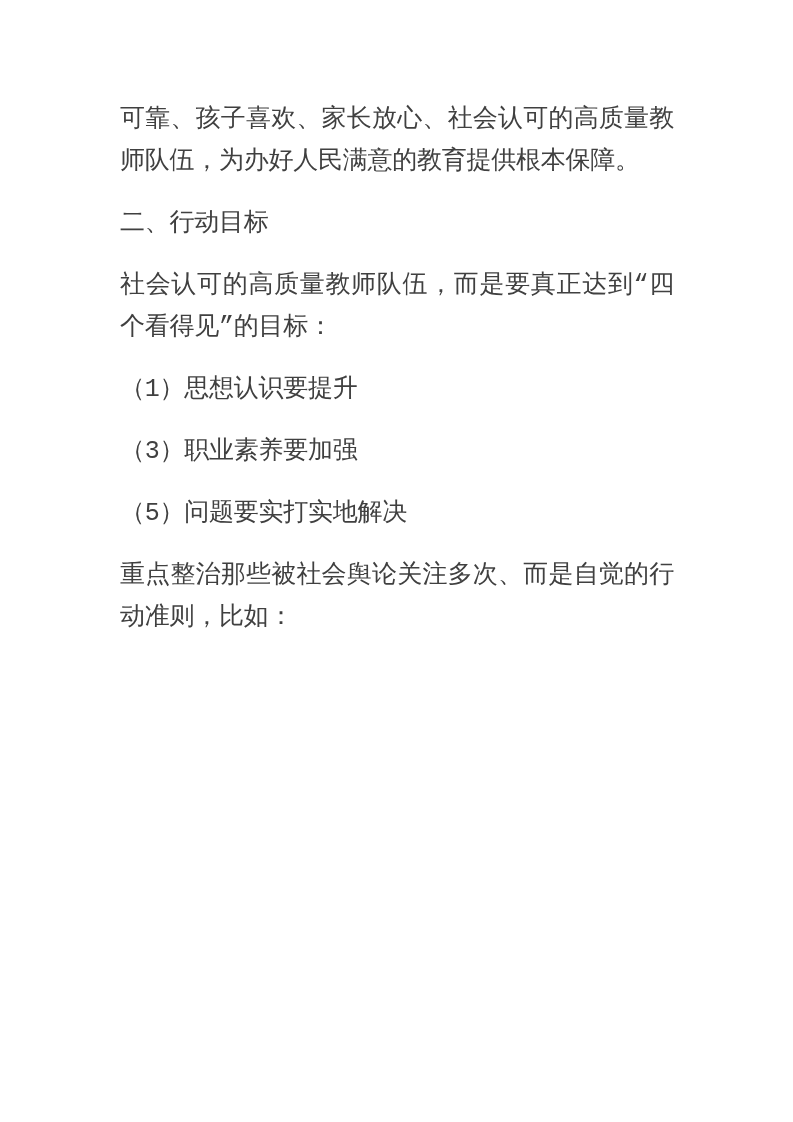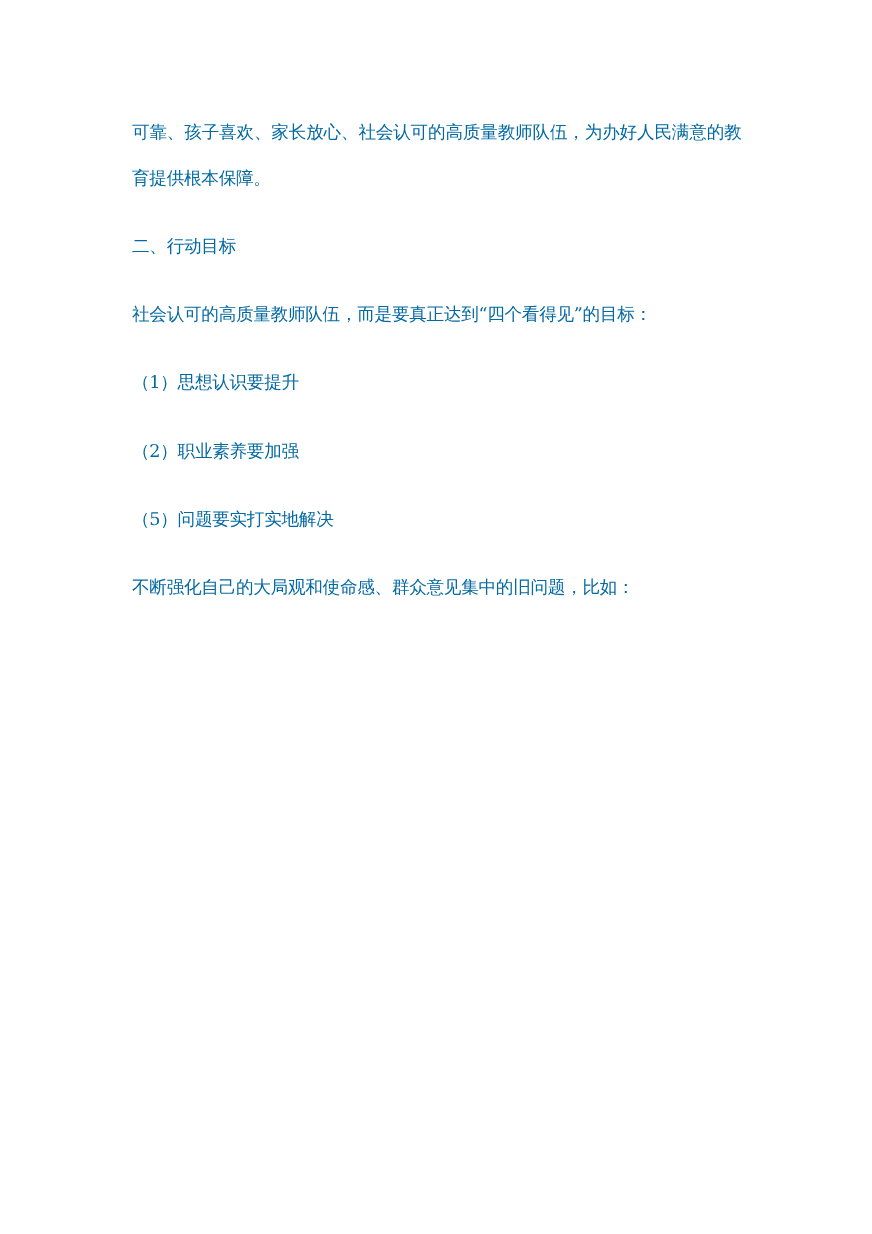--- a/index.html
+++ b/index.html
@@ -16,37 +16,38 @@
     font-family: "DejaVu Serif", "Liberation Serif", serif;
   }
   .content {
     position: absolute;
     left: 120px;
     top: 99px;
     width: 554px;
   }
   .content p {
     margin: 0 0 20px 0;
-    font-size: 16px;
+    font-size: 25px;
     line-height: 42px;
     letter-spacing: -0.25px;
     font-weight: 400;
-    color: #0369a1;
+    color: #404040;
     text-align: justify;
     text-justify: inter-ideograph;
     word-break: break-all;
+    font-family: Liberation Mono, monospace;
   }
 </style>
 </head>
 <body>
 
 <div class="page">
   <div class="content">
 
   <p>可靠、孩子喜欢、家长放心、社会认可的高质量教师队伍，为办好人民满意的教育提供根本保障。</p>
       <p>二、行动目标</p>
       <p>社会认可的高质量教师队伍，而是要真正达到“四个看得见”的目标：</p>
       <p>（1）思想认识要提升</p>
-      <p>（2）职业素养要加强</p>
+      <p>（3）职业素养要加强</p>
       <p>（5）问题要实打实地解决</p>
-      <p>不断强化自己的大局观和使命感、群众意见集中的旧问题，比如：</p>
+      <p>重点整治那些被社会舆论关注多次、而是自觉的行动准则，比如：</p>
     </div>
 </div>
 
 </body></html>

